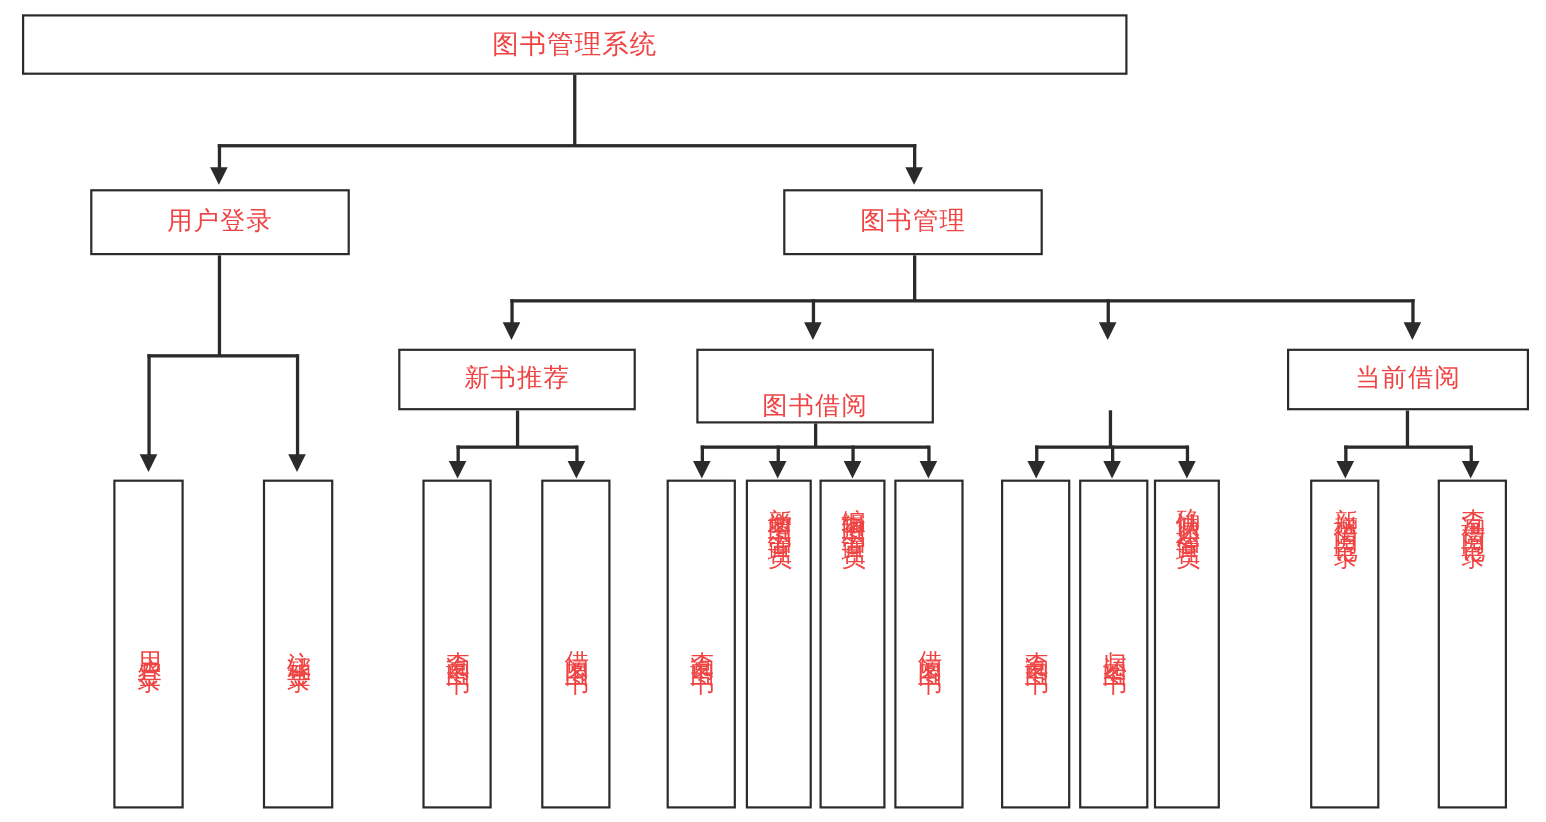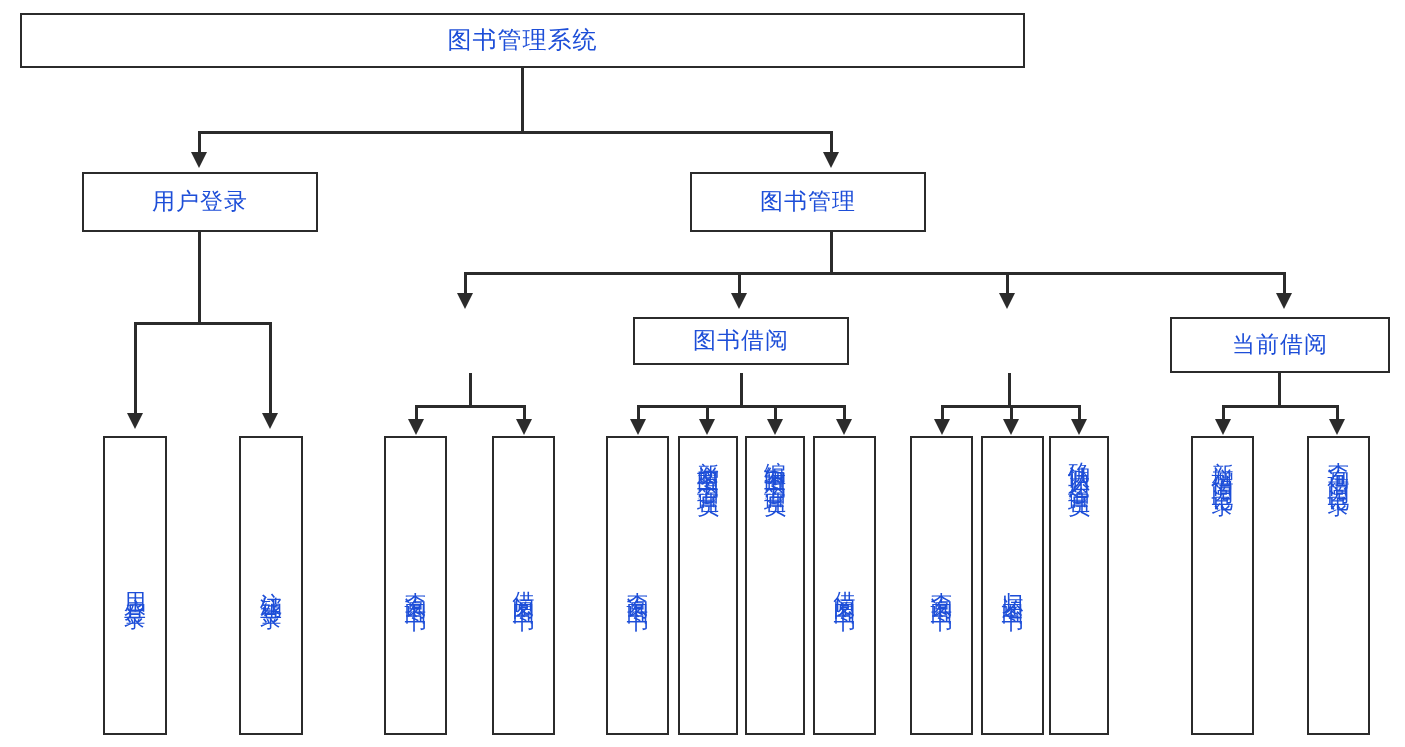--- a/index.html
+++ b/index.html
@@ -20,21 +20,21 @@
   }
   
   .box {
     position: absolute;
     box-sizing: border-box;
     border: 2.5px solid #2b2b2b;
     background: #ffffff;
     display: flex;
     align-items: center;
     justify-content: center;
-    color: #1d4ed8;
+    color: #ef4444;
     z-index: 3;
   }
   .box-label {
     display: block;
     text-align: center;
     line-height: 1.18;
     letter-spacing: 1px;
   }
   
   .box.h .box-label {
@@ -107,21 +107,21 @@
 
   <div class="ln v" style="left:198px; top:131px; height:23px;"></div>
   <div class="arrow" style="left:191px; top:152px;"></div>
   <div class="ln v" style="left:830px; top:131px; height:23px;"></div>
   <div class="arrow" style="left:823px; top:152px;"></div>
 
   <div class="box h" id="node-user-login" style="left:82px; top:172px; width:236px; height:60px;">
     <span class="box-label">用户登录</span>
   </div>
 
-  <div class="box h" id="node-book-manage" style="left:690px; top:172px; width:236px; height:60px;">
+  <div class="box h" id="node-book-manage" style="left:712px; top:172px; width:236px; height:60px;">
     <span class="box-label">图书管理</span>
   </div>
 
   <div class="ln v" style="left:198px; top:232px; height:92px;"></div>
   <div class="ln h" style="left:134px; top:322px; width:137px;"></div>
   <div class="ln v" style="left:134px; top:322px; height:93px;"></div>
   <div class="arrow" style="left:127px; top:413px;"></div>
   <div class="ln v" style="left:269px; top:322px; height:93px;"></div>
   <div class="arrow" style="left:262px; top:413px;"></div>
 
@@ -129,21 +129,24 @@
   <div class="ln h" style="left:464px; top:272px; width:822px;"></div>
   <div class="ln v" style="left:464px; top:272px; height:23px;"></div>
   <div class="arrow" style="left:457px; top:293px;"></div>
   <div class="ln v" style="left:738px; top:272px; height:23px;"></div>
   <div class="arrow" style="left:731px; top:293px;"></div>
   <div class="ln v" style="left:1006px; top:272px; height:23px;"></div>
   <div class="arrow" style="left:999px; top:293px;"></div>
   <div class="ln v" style="left:1283px; top:272px; height:23px;"></div>
   <div class="arrow" style="left:1276px; top:293px;"></div>
 
-  <div class="box h" id="node-borrow-book" style="left:633px; top:317px; width:216px; height:48px;">
+  <div class="box h" id="node-new-book" style="left:362px; top:317px; width:216px; height:56px;">
+    <span class="box-label">新书推荐</span>
+  </div>
+  <div class="box h" id="node-borrow-book" style="left:633px; top:317px; width:216px; height:68px;align-items:flex-end;">
     <span class="box-label">图书借阅</span>
   </div>
   <div class="box h" id="node-borrow-record" style="left:1170px; top:317px; width:220px; height:56px;">
     <span class="box-label">当前借阅</span>
   </div>
 
   <div class="ln v" style="left:469px; top:373px; height:34px;"></div>
   <div class="ln h" style="left:415px; top:405px; width:110px;"></div>
   <div class="ln v" style="left:415px; top:405px; height:15px;"></div>
   <div class="arrow" style="left:408px; top:419px;"></div>

